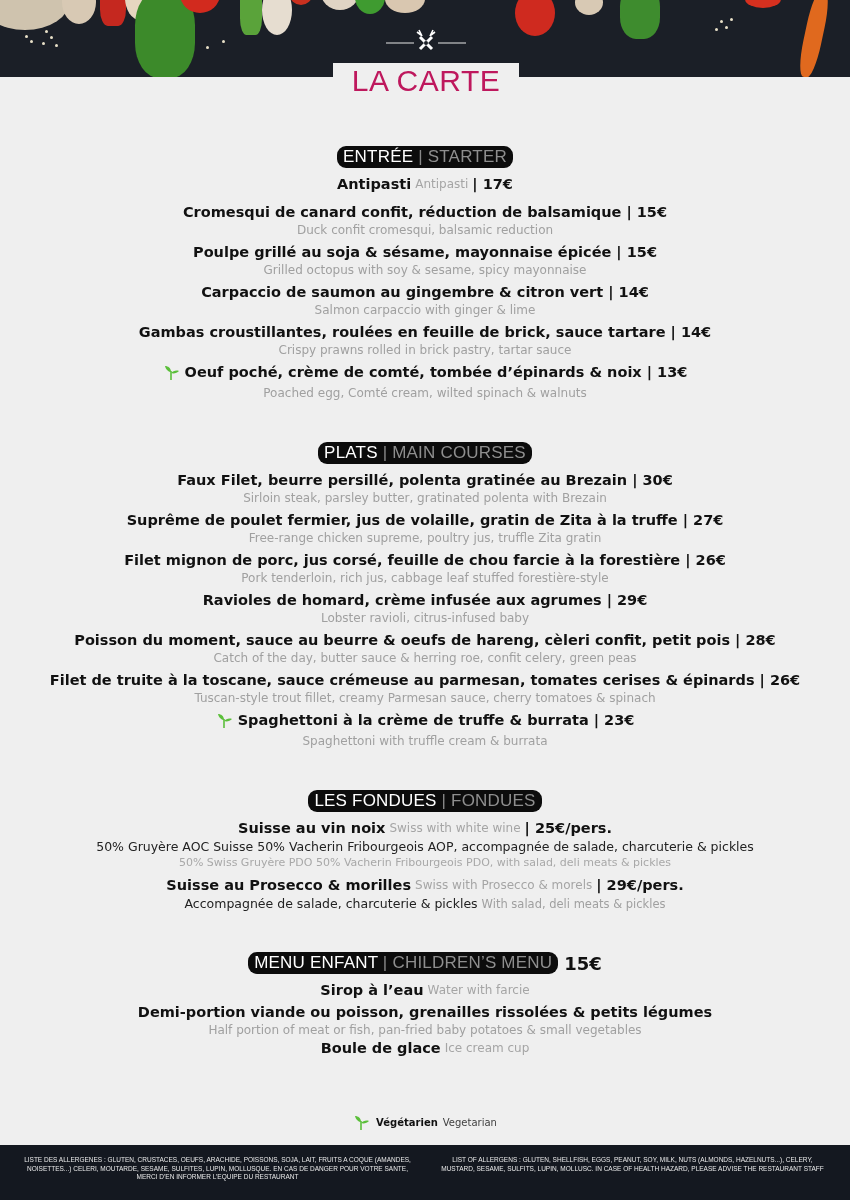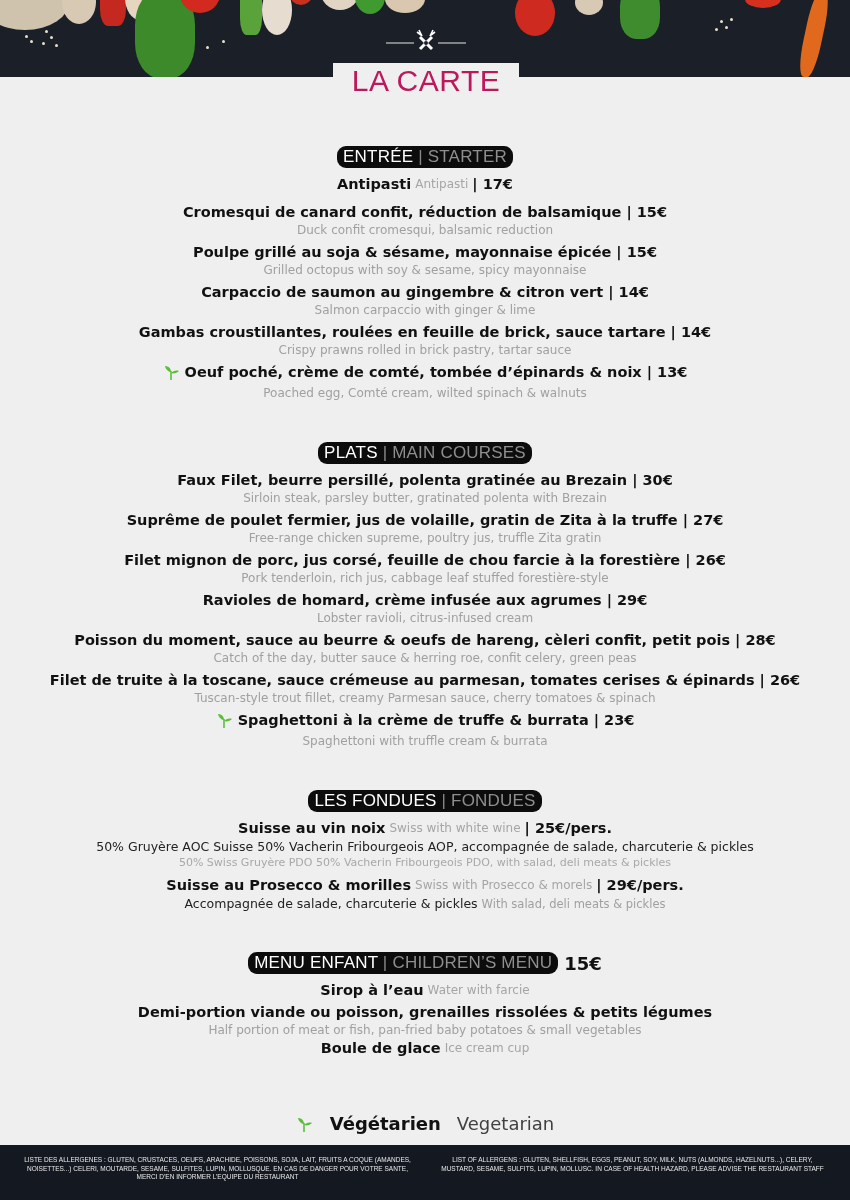--- a/index.html
+++ b/index.html
@@ -47,21 +47,21 @@
   }
   .fr .inl { font-weight: 400; color: #a5a5a5; font-size: 12px; }
   .en-line { font-size: 12px; color: #a0a0a0; line-height: 16px; margin-bottom: 4px; }
   .plain-line { font-size: 12.5px; color: #222; line-height: 17px; }
   .plain-line .inl { color: #a0a0a0; font-size: 11.5px; }
   .small-en { font-size: 11px; color: #a8a8a8; line-height: 15px; margin-bottom: 5px; }
   .sprout { width: 18px; height: 18px; display: inline-block; }
 
   .legend {
     position: absolute; left: 0; width: 850px; top: 1113px; text-align: center;
-    font-size: 18px; display: flex; justify-content: center; align-items: center; gap: 16px;
+    font-size: 10px; display: flex; justify-content: center; align-items: center; gap: 5px;
   }
   .legend .fr-word { font-weight: 700; color: #111; }
   .legend .en-word { color: #404040; }
 
   .footer {
     position: absolute; left: 0; top: 1145px; width: 850px; height: 55px;
     background: #141820;
     display: flex; justify-content: space-between; padding: 11px 20px 0 20px;
   }
   .allergen {
@@ -175,21 +175,21 @@
   <div class="item">
     <div class="fr">Suprême de poulet fermier, jus de volaille, gratin de Zita à la truffe | 27€</div>
     <div class="en-line">Free-range chicken supreme, poultry jus, truffle Zita gratin</div>
   </div>
   <div class="item">
     <div class="fr">Filet mignon de porc, jus corsé, feuille de chou farcie à la forestière | 26€</div>
     <div class="en-line">Pork tenderloin, rich jus, cabbage leaf stuffed forestière-style</div>
   </div>
   <div class="item">
     <div class="fr">Ravioles de homard, crème infusée aux agrumes | 29€</div>
-    <div class="en-line">Lobster ravioli, citrus-infused cream</div>
+    <div class="en-line">Lobster ravioli, citrus-infused baby</div>
   </div>
   <div class="item">
     <div class="fr">Poisson du moment, sauce au beurre &amp; oeufs de hareng, cèleri confit, petit pois | 28€</div>
     <div class="en-line">Catch of the day, butter sauce &amp; herring roe, confit celery, green peas</div>
   </div>
   <div class="item">
     <div class="fr">Filet de truite à la toscane, sauce crémeuse au parmesan, tomates cerises &amp; épinards | 26€</div>
     <div class="en-line">Tuscan-style trout fillet, creamy Parmesan sauce, cherry tomatoes &amp; spinach</div>
   </div>
   <div class="item">

